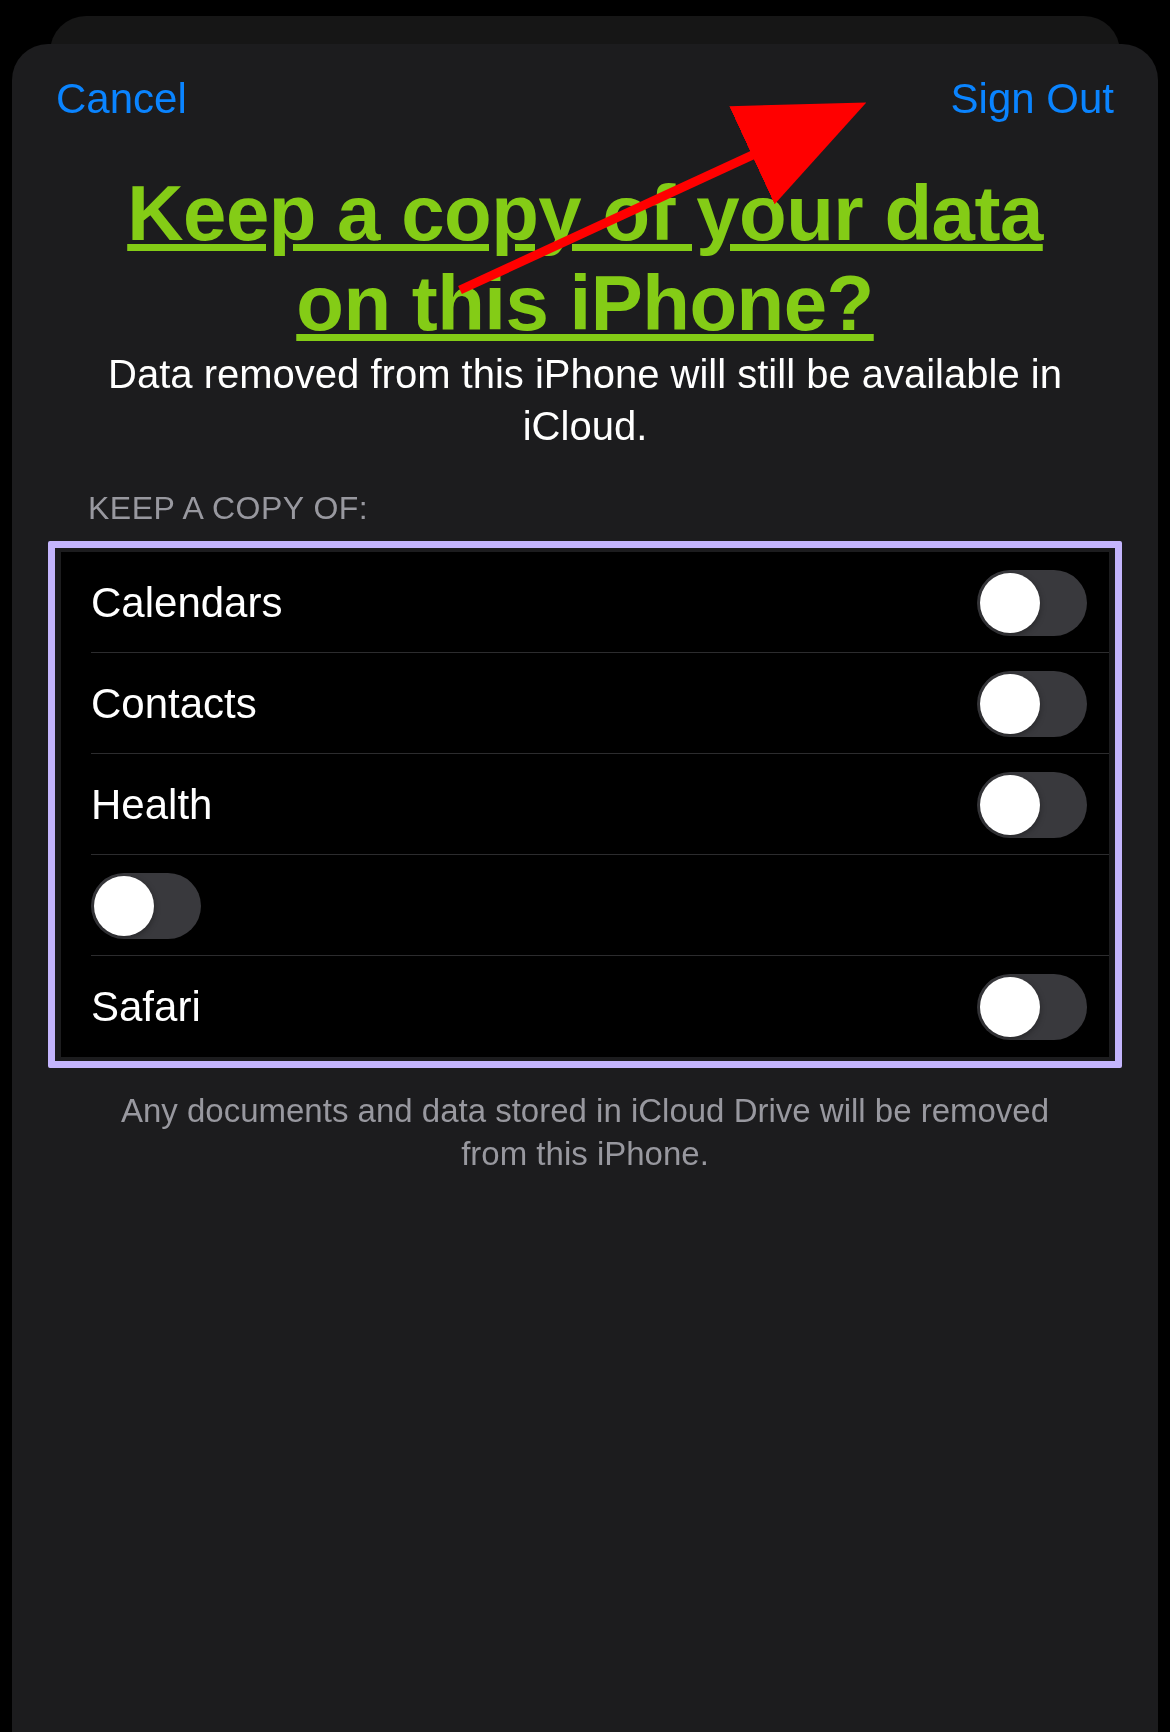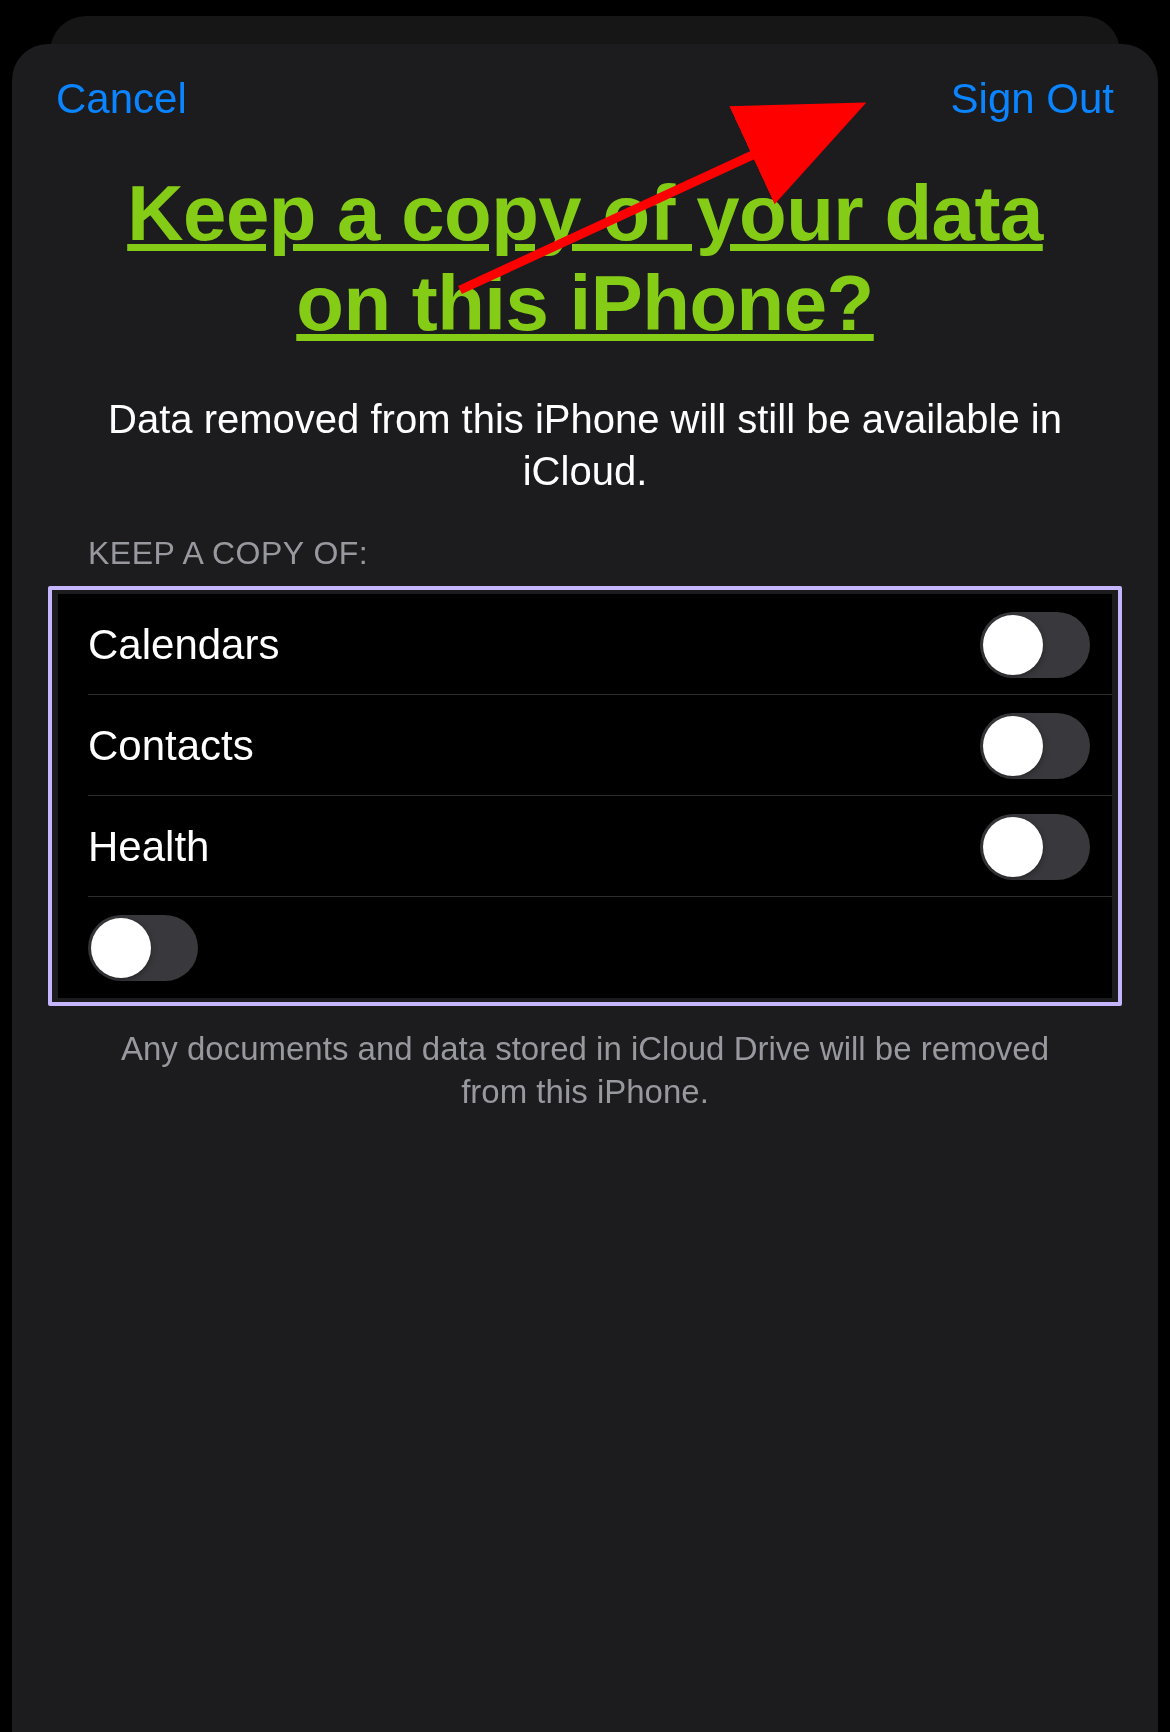--- a/index.html
+++ b/index.html
@@ -61,35 +61,34 @@
       margin-top: 15px;
       padding: 0 30px;
       text-decoration: underline;
     }
     .subtitle {
       color: #fff;
       font-size: 40px;
       font-weight: 400;
       text-align: center;
       line-height: 1.3;
-      margin-top: 45px;
       padding: 0 20px;
     }
     .section-header {
       color: #98989f;
       font-size: 32px;
       font-weight: 400;
       letter-spacing: 0.5px;
       text-transform: uppercase;
       margin-top: 38px;
       margin-bottom: 14px;
       padding-left: 40px;
     }
     .list-wrap {
-      border: 4px solid #c4b5fd;
+      border: 7px solid #c4b5fd;
       border-radius: 2px;
       padding: 4px 6px 4px 6px;
       text-align: right;
     }
     .list {
       background: #000000;
       border-radius: 0;
     }
     .row {
       display: flex;
@@ -186,20 +185,26 @@
             <div class="knob"></div>
           </div>
       </div>
 
       <div class="row">
         <div class="toggle">
             <div class="knob"></div>
           </div>
       </div>
 
+      <div class="row">
+        <span class="row-label">Safari</span>
+        <div class="toggle">
+            <div class="knob"></div>
+          </div>
+      </div>
 
 
     </div>
   </div>
 
   <p class="footer-note">Any documents and data stored in iCloud Drive will be removed from this iPhone.</p>
 
 </div>
 
 <svg class="arrow" style="left:450px; top:90px; width:420px; height:210px;" viewBox="0 0 420 210">

